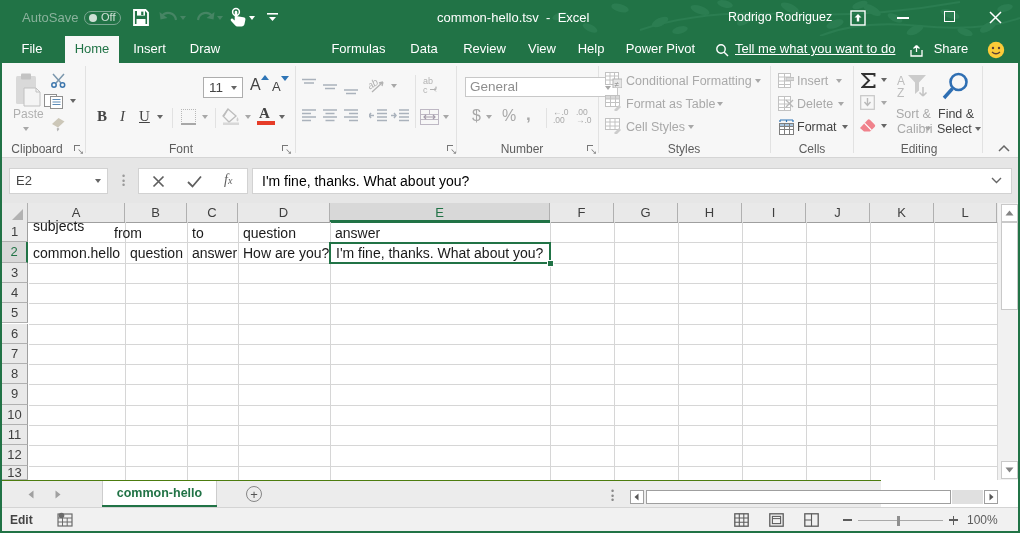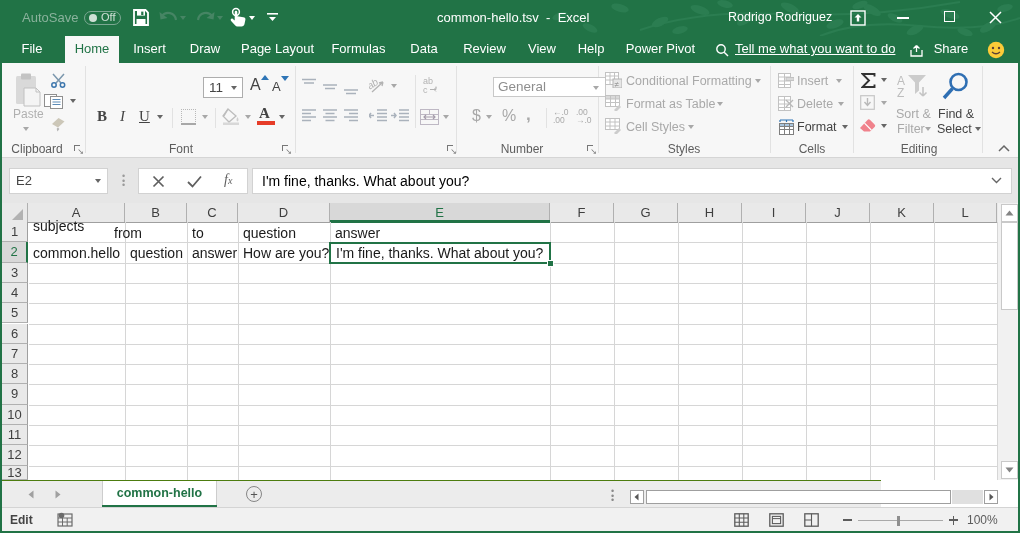--- a/index.html
+++ b/index.html
@@ -116,21 +116,20 @@
   <svg class="ab" style="left:989px;top:11px;" width="13" height="13" viewBox="0 0 13 13">
     <path d="M1,1 L12,12 M12,1 L1,12" stroke="#fff" stroke-width="1.5"></path>
   </svg>
 </div>
 
 <div id="tabrow" class="ab">
   <span class="rtab" style="left:12px;width:40px;">File</span>
   <span class="rtab" id="hometab" style="left:65px;width:54px;">Home</span>
   <span class="rtab" style="left:126px;width:47px;">Insert</span>
   <span class="rtab" style="left:183px;width:44px;">Draw</span>
-  <span class="rtab" style="left:236px;width:83px;">Page Layout</span>
   <span class="rtab" style="left:328px;width:61px;">Formulas</span>
   <span class="rtab" style="left:404px;width:40px;">Data</span>
   <span class="rtab" style="left:457px;width:55px;">Review</span>
   <span class="rtab" style="left:523px;width:38px;">View</span>
   <span class="rtab" style="left:572px;width:38px;">Help</span>
   <span class="rtab" style="left:621px;width:79px;">Power Pivot</span>
   <svg class="ab" style="left:715px;top:7px;" width="14" height="14" viewBox="0 0 14 14">
     <circle cx="6" cy="6" r="4.2" fill="none" stroke="#fff" stroke-width="1.4"></circle>
     <path d="M9.2,9.2 L13,13" stroke="#fff" stroke-width="1.4"></path>
   </svg>
@@ -261,21 +260,21 @@
 
   <svg class="ab" style="left:420px;top:46px;" width="19" height="16" viewBox="0 0 19 16">
     <rect x="0.5" y="0.5" width="18" height="15" fill="none" stroke="#beb8c4" stroke-width="1"></rect>
     <path d="M0.5,5.5 h18 M0.5,10.5 h18 M9.5,0.5 v5" stroke="#beb8c4" stroke-width="1"></path>
     <path d="M4,8 h11 M6,6 l-2,2 2,2 M13,6 l2,2 -2,2" stroke="#a59cab" stroke-width="1.2" fill="none"></path>
   </svg>
   <span class="ab carr gray" style="left:443px;top:52px;"></span>
   <span class="glabel" style="left:333px;width:70px;margin-top:20px;">Alignment</span>
   <span class="launcher" style="left:446px;top:81px;"></span>
 
-  <div class="combo" style="left:465px;top:14px;width:113px;height:20px;border-color:#c8c8c8;margin-left:28px;">
+  <div class="combo" style="left:465px;top:14px;width:153px;height:20px;border-color:#c8c8c8;">
     <span class="ab" style="left:4px;top:1px;font-size:13.5px;color:#8e8e8e;">General</span>
     <span class="carr gray" style="right:6px;top:8px;"></span>
   </div>
   <span class="ab gtxt" style="left:472px;top:44px;font-size:16px;">$</span>
   <span class="ab carr gray" style="left:486px;top:52px;"></span>
   <span class="ab gtxt" style="left:502px;top:44px;font-size:16px;">%</span>
   <span class="ab gtxt" style="left:526px;top:42px;font-size:17px;font-weight:bold;">,</span>
   <div class="ab" style="left:546px;top:45px;width:1px;height:20px;background:#e2e2e2;"></div>
   <span class="ab gtxt" style="left:553px;top:45px;font-size:8.5px;line-height:8px;">←.0<br>.00</span>
   <span class="ab gtxt" style="left:576px;top:45px;font-size:8.5px;line-height:8px;">.00<br>→.0</span>
@@ -346,21 +345,21 @@
   </svg>
   <span class="ab carr" style="left:881px;top:61px;"></span>
 
   <svg class="ab" style="left:897px;top:11px;" width="32" height="25" viewBox="0 0 32 25">
     <text x="0" y="11" font-size="12" fill="#bdbdbd">A</text>
     <text x="0" y="23" font-size="12" fill="#bdbdbd">Z</text>
     <path d="M11,1 h18 l-7,7.5 v8 l-4,3.5 v-11.5 z" fill="#cccccc"></path>
     <path d="M26,13 v9 M26,22 l-3.5,-3.5 M26,22 l3.5,-3.5" stroke="#c4c4c4" stroke-width="1.6" fill="none"></path>
   </svg>
   <span class="ab gtxt" style="left:896px;top:43.5px;font-size:12.5px;">Sort &amp;</span>
-  <span class="ab gtxt" style="left:897px;top:59px;font-size:12.5px;">Filter</span>
+  <span class="ab gtxt" style="left:897px;top:59px;font-size:12.5px;">Calibri</span>
   <span class="ab carr gray" style="left:925px;top:64px;"></span>
 
   <svg class="ab" style="left:941px;top:9px;" width="28" height="29" viewBox="0 0 28 29">
     <circle cx="17.5" cy="10" r="8" fill="none" stroke="#2f6fb3" stroke-width="2.6"></circle>
     <path d="M11.5,16.5 L3,26" stroke="#2f6fb3" stroke-width="3.4"></path>
   </svg>
   <span class="ab dtxt" style="left:938px;top:43.5px;font-size:12.5px;">Find &amp;</span>
   <span class="ab dtxt" style="left:937px;top:59px;font-size:12.5px;">Select</span>
   <span class="ab carr" style="left:975px;top:64px;"></span>
   <span class="glabel" style="left:884px;width:70px;">Editing</span>

